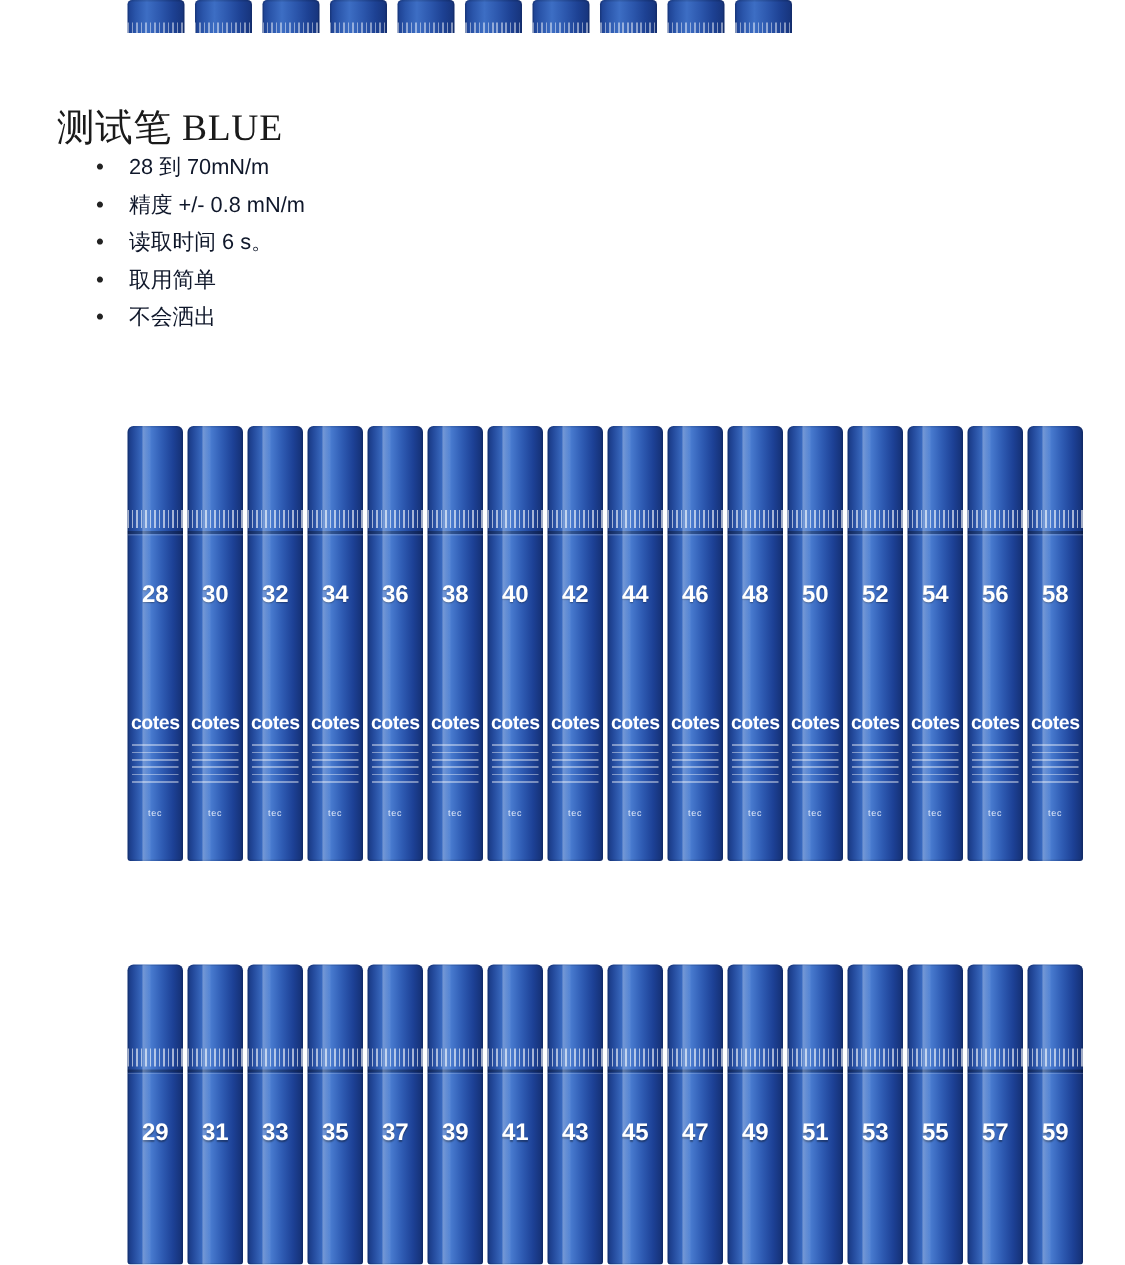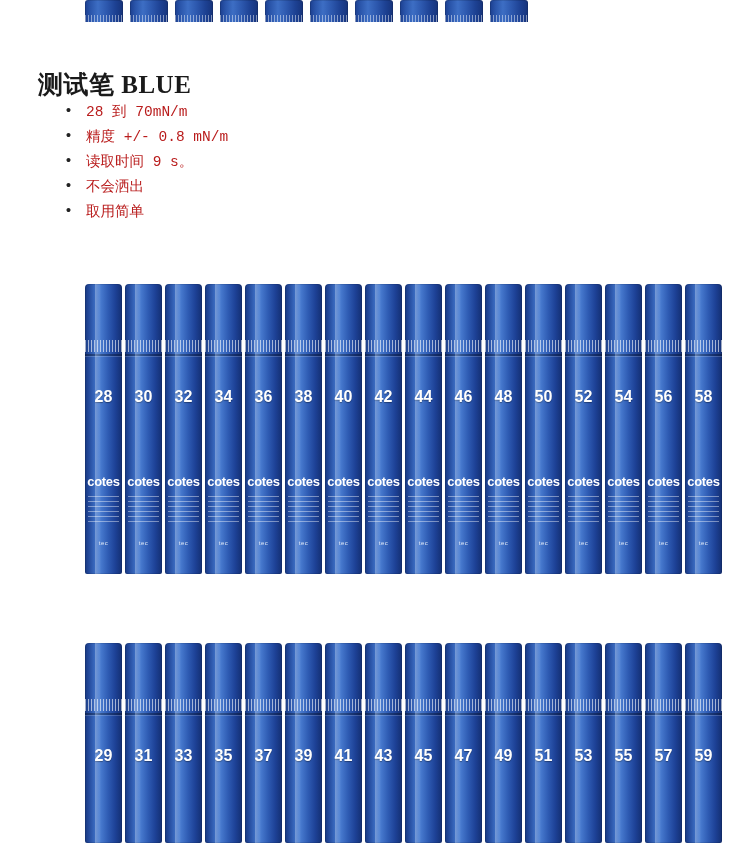--- a/index.html
+++ b/index.html
@@ -57,42 +57,41 @@
     height: 6px;
     background: linear-gradient(to right,#14306f,#2b56ab,#14306f);
   }
 
   
   .title {
     position: absolute;
     top: 51px;
     left: 38px;
     font-size: 25px;
-    font-weight: bold;
+    font-weight: normal;
     letter-spacing: .5px;
     font-family: "Liberation Serif", serif;
   }
 
   
   ul.features {
     position: absolute;
     top: 100px;
     left: 62px;
     margin: 0;
     padding: 0 0 0 24px;
     list-style: none;
     width: 660px;
   }
   ul.features li {
     position: relative;
     font-size: 14.5px;
     line-height: 25px;
-    color: #b91c1c;
+    color: #0f172a;
     white-space: nowrap;
-    font-family: Liberation Mono, monospace;
   }
   ul.features li::before {
     content: "•";
     position: absolute;
     left: -22px;
     top: -1px;
     font-size: 15px;
     color: #222;
   }
 
@@ -218,23 +217,23 @@
       <div class="top-pen"></div>
       <div class="top-pen"></div>
     </div>
 </div>
 
 <h1 class="title">测试笔 BLUE</h1>
 
 <ul class="features" id="feature-list">
     <li>28 到 70mN/m</li>
     <li>精度 +/- 0.8 mN/m</li>
-    <li>读取时间 9 s。</li>
+    <li>读取时间 6 s。</li>
+    <li>取用简单</li>
     <li>不会洒出</li>
-    <li>取用简单</li>
   </ul>
 
 <div class="pen-row" id="row-even">
     <div class="pen">
       <div class="rib"></div>
       <div class="seam"></div>
       <div class="num">28</div>
       <div class="brand">cotes</div>
       <div class="fine"></div>
       <div class="mark">tec</div>

